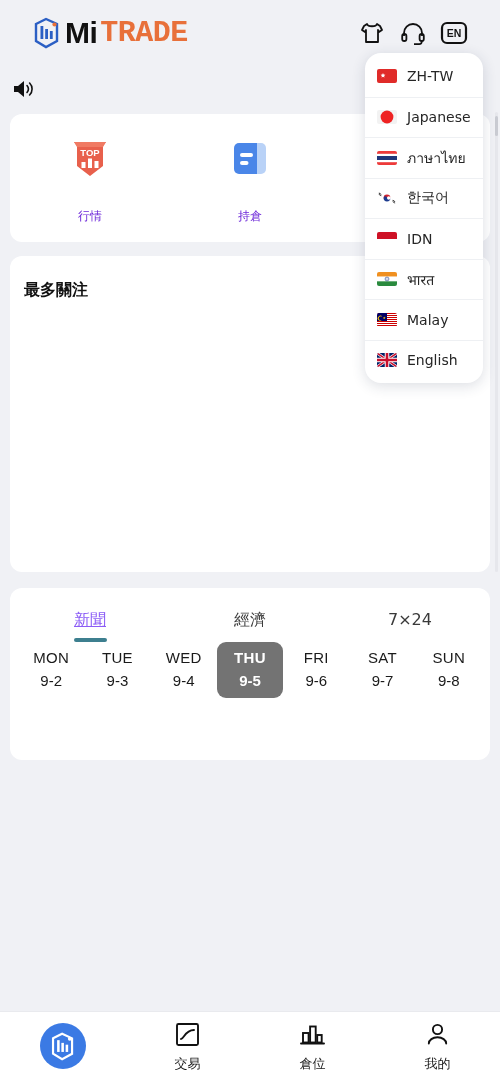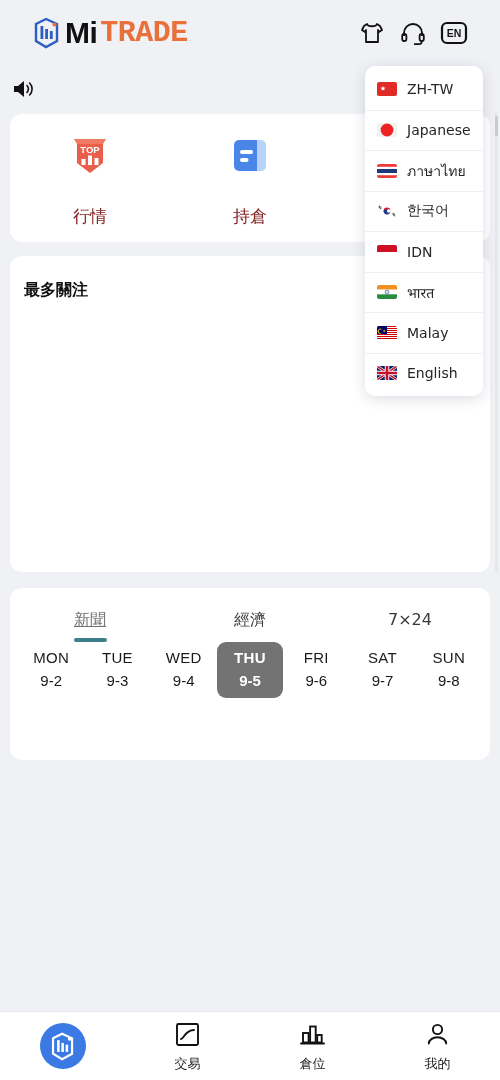--- a/index.html
+++ b/index.html
@@ -29,50 +29,50 @@
 
   
   .card { position:absolute; left:10px; width:480px; background:#fff;
           border-radius:12px; }
 
   .quick { top:114px; height:128px; display:flex; align-items:center; }
   .quick-item { flex:1; display:flex; flex-direction:column; align-items:center;
                 gap:24px; }
   .quick-ico { width:52px; height:52px; display:flex; align-items:center;
                justify-content:center; }
-  .quick-label { font-size:17px; color:#7f1d1d; font-weight:500;
+  .quick-label { font-size:12px; color:#6d28d9; font-weight:500;
                  font-family:"DejaVu Sans",sans-serif; }
 
   .watch { top:256px; height:316px; }
   .watch-title { position:absolute; top:24px; left:14px; font-size:16px;
                  font-weight:bold; color:#111;
                  font-family:"DejaVu Sans",sans-serif; }
 
   .news { top:588px; height:172px; }
   .tabs { display:flex; padding:22px 0 0 0; }
   .tab { flex:1; display:flex; flex-direction:column; align-items:center; gap:7px; }
   .tab-label { font-size:16px; color:#3a3a3a;
                font-family:"DejaVu Sans",sans-serif; }
-  .tab.active .tab-label { color:#737373; font-weight:500;text-decoration:underline; }
+  .tab.active .tab-label { color:#8b5cf6; font-weight:500;text-decoration:underline; }
   .tab-underline { width:33px; height:4px; border-radius:2px; background:transparent; }
   .tab.active .tab-underline { background:#3d7f8f; }
   .dates { display:flex; margin-top:0; padding:0 8px; }
   .date { flex:1; display:flex; flex-direction:column; align-items:center;
           justify-content:center; gap:6px; padding:7px 0 9px;
           border-radius:9px; }
   .date-day { font-size:15px; color:#1a1a1a; letter-spacing:.3px; }
   .date-num { font-size:15px; color:#1a1a1a; }
   .date.sel { background:#737373;font-weight:bold; }
   .date.sel .date-day, .date.sel .date-num { color:#fff; }
 
   
   .dropdown { position:absolute; top:53px; left:365px; width:118px;
-              background:#fff; border-radius:10px;
+              background:#fff; border-radius:16px;
               box-shadow:0 3px 14px rgba(40,50,80,.16); padding:3px 0;
-              z-index:30;margin-top:13px; }
+              z-index:30; }
   .dd-item { display:flex; align-items:center; gap:10px; height:40.5px;
              padding:0 12px; }
   .dd-item + .dd-item { border-top:1px solid #eef0f3; }
   .dd-label { font-size:14px; color:#262626;
               font-family:"DejaVu Sans",sans-serif; white-space:nowrap; }
   .flag { width:20px; height:14px; flex:0 0 auto; border-radius:2px;
           overflow:hidden; display:block; }
 
   
   .scroll-track { position:absolute; right:2px; top:112px; width:3px;

